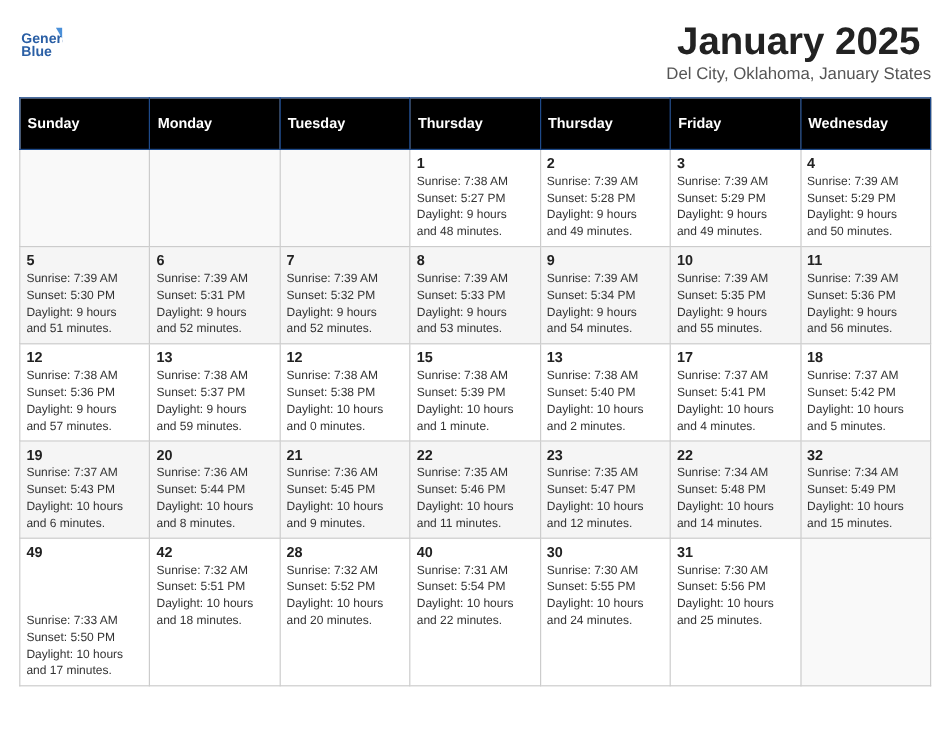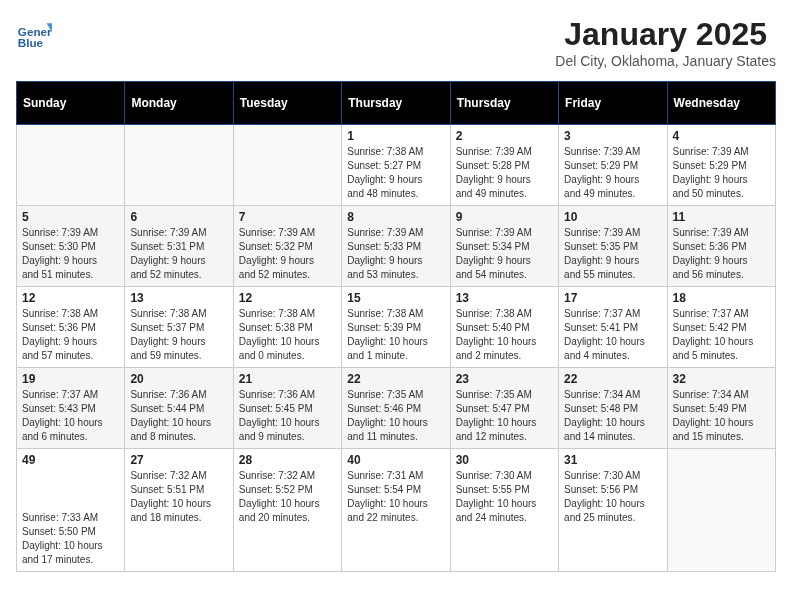--- a/index.html
+++ b/index.html
@@ -297,21 +297,21 @@
       </tr>
       <tr>
         <td>
           <div class="day-number">49</div>
           <div class="day-info" style="white-space: pre-line; margin-top: 44px;">Sunrise: 7:33 AM
 Sunset: 5:50 PM
 Daylight: 10 hours
 and 17 minutes.</div>
         </td>
         <td>
-          <div class="day-number">27</div>
+          <div class="day-number">42</div>
           <div class="day-info" style="white-space: pre-line;">Sunrise: 7:32 AM
 Sunset: 5:51 PM
 Daylight: 10 hours
 and 18 minutes.</div>
         </td>
         <td>
           <div class="day-number">28</div>
           <div class="day-info" style="white-space: pre-line;">Sunrise: 7:32 AM
 Sunset: 5:52 PM
 Daylight: 10 hours

